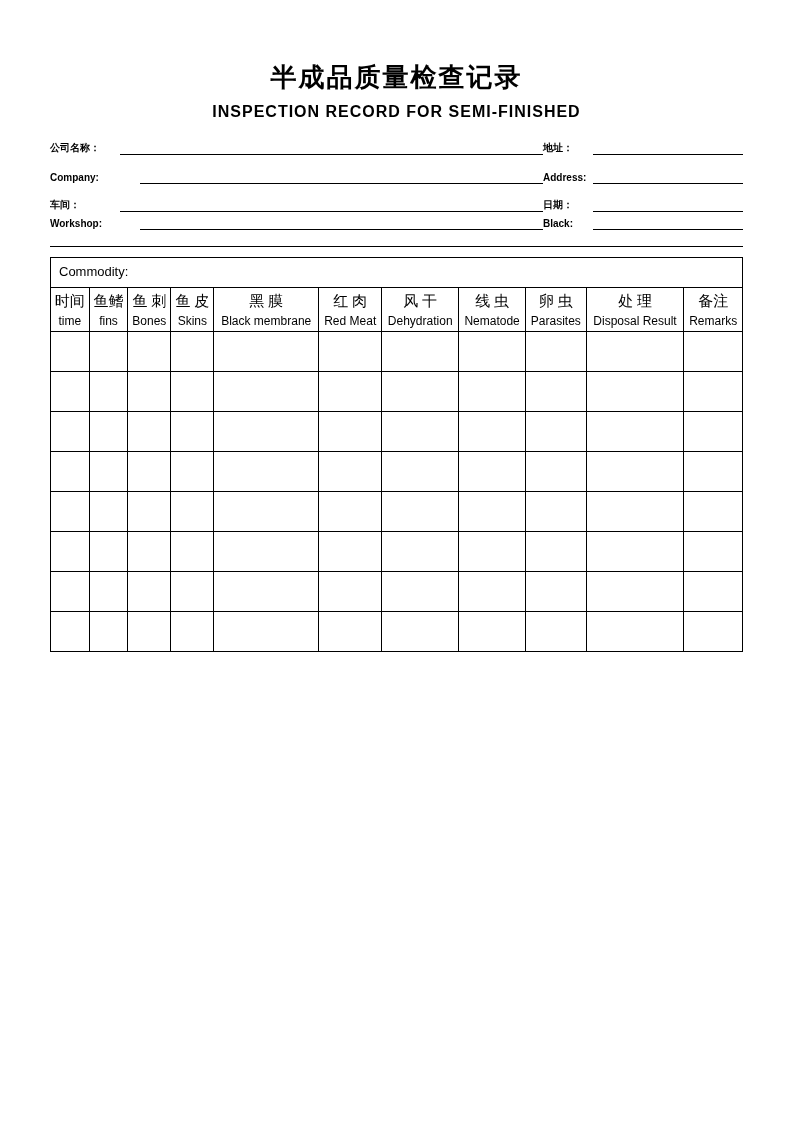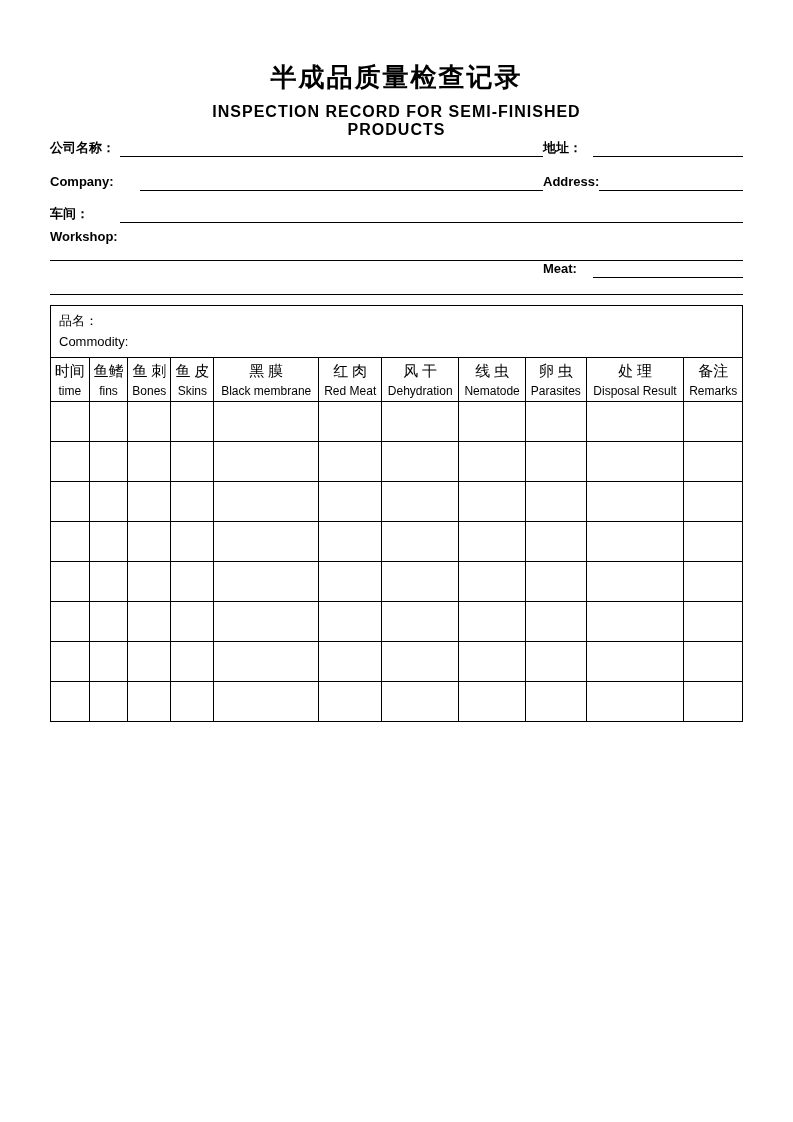--- a/index.html
+++ b/index.html
@@ -18,27 +18,28 @@
       text-align: center;
       font-size: 26px;
       font-weight: bold;
       margin-bottom: 8px;
       letter-spacing: 2px;
     }
     .title-en {
       text-align: center;
       font-size: 16px;
       font-weight: bold;
+      margin-bottom: 20px;
       font-family: Arial, sans-serif;
       letter-spacing: 1px;
     }
     .info-row {
       display: flex;
       margin-bottom: 6px;
-      font-size: 13px;
+      font-size: 10px;
     }
     .info-label-zh {
       font-weight: bold;
       min-width: 70px;
     }
     .info-label-en {
       font-weight: bold;
       font-family: Arial, sans-serif;
       min-width: 90px;
     }
@@ -114,21 +115,20 @@
     }
   </style>
 </head>
 <body>
 
 <div>
 
   <h1 class="title-zh">半成品质量检查记录</h1>
   <div class="title-en">
     <div>INSPECTION RECORD FOR SEMI-FINISHED</div>
-    <div>PRODUCTS</div>
   </div>
 
   <div class="row-pair">
     <div class="info-row">
       <span class="info-label-zh">公司名称：</span>
       <span class="info-value">&nbsp;</span>
       <div class="info-right">
         <span class="info-label-zh">地址：</span>
         <span class="info-value">&nbsp;</span>
       </div>
@@ -140,35 +140,38 @@
         <span class="info-label-en">Address:</span>
         <span class="info-value">&nbsp;</span>
       </div>
     </div>
   </div>
 
   <div class="row-pair">
     <div class="info-row">
       <span class="info-label-zh">车间：</span>
       <span class="info-value" style="flex:3;">&nbsp;</span>
+      <div class="info-right">
+        <span class="info-label-zh">日期：</span>
+        <span class="info-value">&nbsp;</span>
+      </div>
     </div>
-    <div class="info-row" style="flex-direction:column;">
+    <div class="info-row" style="">
       <span class="info-label-en">Workshop:</span>
       <span class="info-value" style="flex:3;">&nbsp;</span>
       <div class="info-right">
-        <span class="info-label-en">Meat:</span>
+        <span class="info-label-en">Black:</span>
         <span class="info-value">&nbsp;</span>
       </div>
     </div>
   </div>
 
   <div class="section-divider"></div>
 
   <div class="commodity-section">
-    <div class="zh">品名：</div>
     <div class="en">Commodity:</div>
   </div>
 
   <table class="inspection-table">
     <thead>
       <tr class="header-row">
         <td>
           <span class="header-zh">时间</span>
           <span class="header-en">time</span>
         </td>

